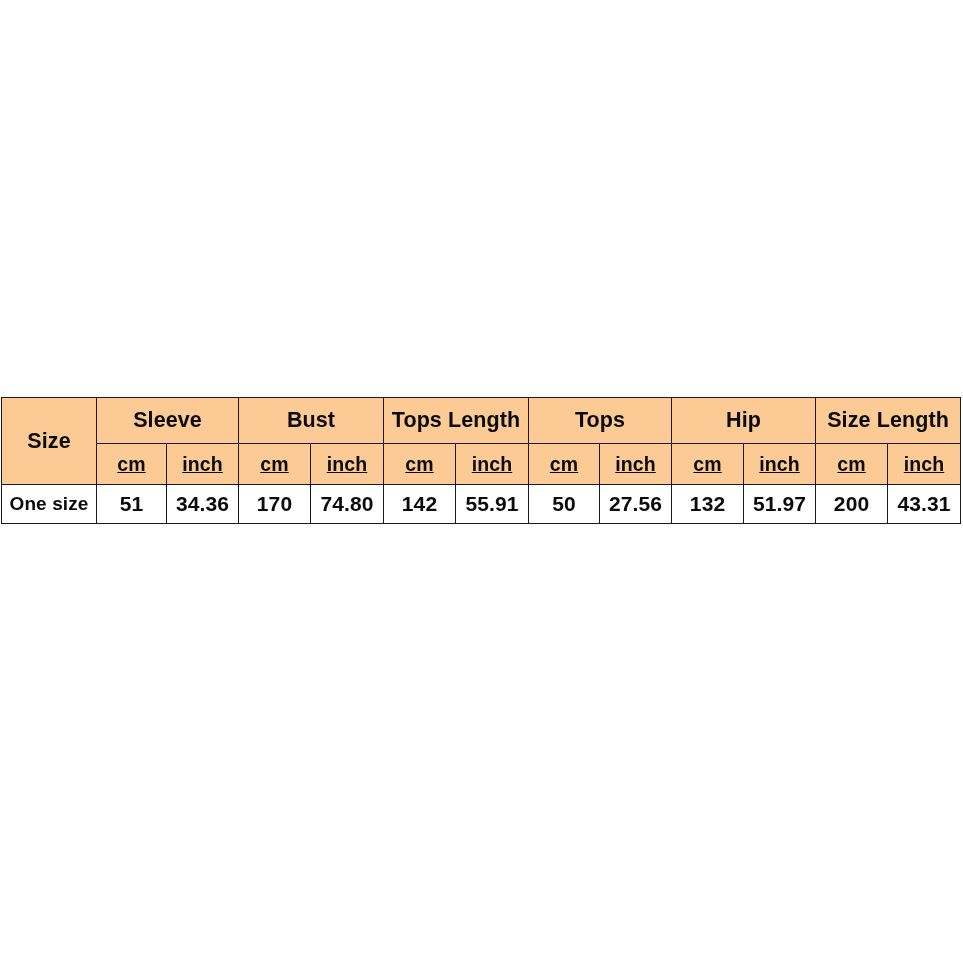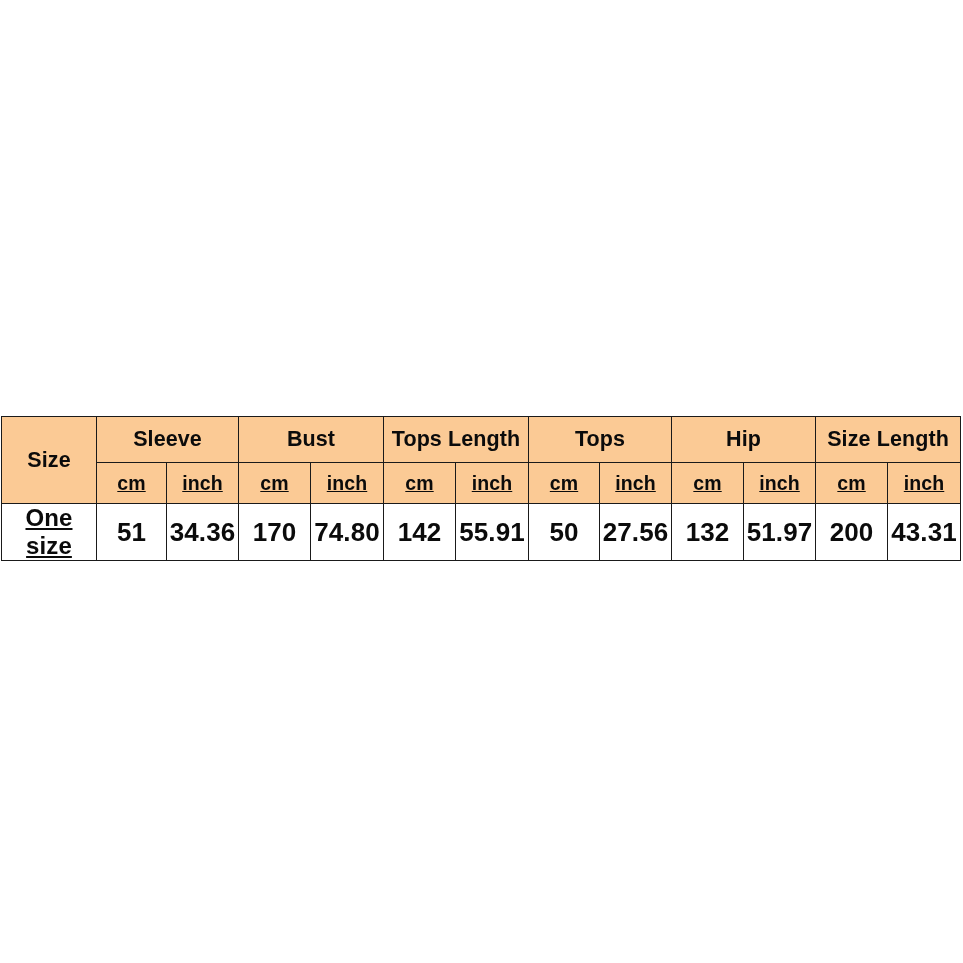--- a/index.html
+++ b/index.html
@@ -11,21 +11,21 @@
     width: 963px;
     height: 963px;
     position: relative;
     font-family: "Liberation Sans", sans-serif;
     overflow: hidden;
   }
 
   #size-chart-wrap {
     position: absolute;
     left: 1px;
-    top: 416px;
+    top: 397px;
     width: 898px;
   }
 
   table.size-chart {
     border-collapse: collapse;
     table-layout: fixed;
     width: 959px;
     background: #ffffff;
   }
 
@@ -48,25 +48,24 @@
   tr.row-group th { height: 45px; font-size: 21.5px; }
   tr.row-units th { height: 40px; font-size: 19.5px; text-decoration: underline; }
 
   th.size-head {
     font-size: 19.5px;
   }
 
   tr.row-data td {
     height: 38px;
     background: #ffffff;
-    font-size: 26px;
+    font-size: 21px;
   }
   tr.row-data td.size-label {
-    font-size: 24px;
-    text-decoration: underline;
+    font-size: 19px;
   }
 </style>
 </head>
 <body>
 
 <div id="size-chart-wrap">
   <table class="size-chart">
     <colgroup>
       <col style="width:95px">
       <col style="width:70px">

